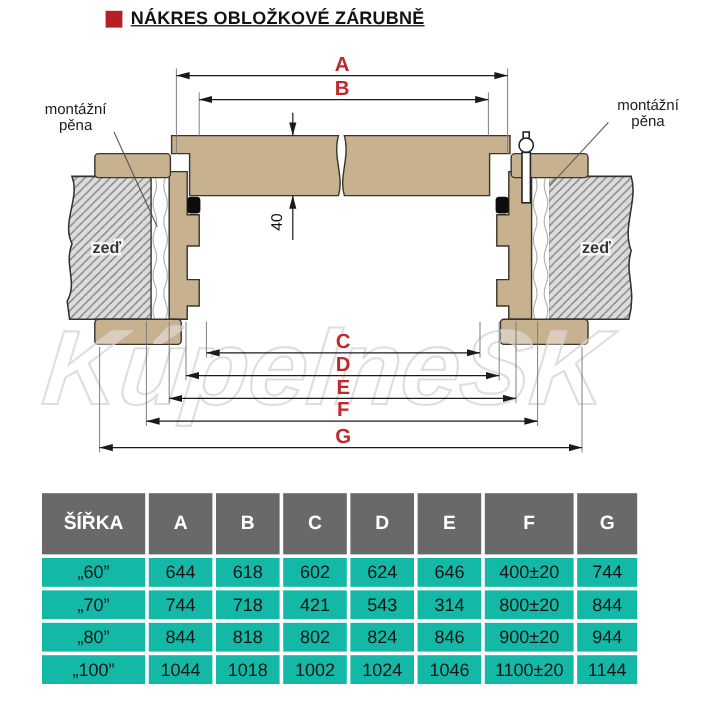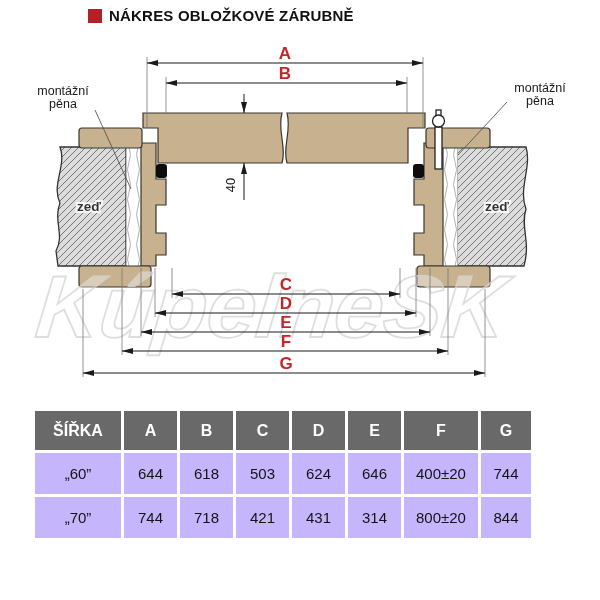--- a/index.html
+++ b/index.html
@@ -1,34 +1,34 @@
 <!DOCTYPE html>
 <html><head>
 <meta charset="utf-8">
 <style>
   html,body{margin:0;padding:0;background:#fff;}
   body{width:600px;height:600px;position:relative;font-family:"Liberation Sans",sans-serif;overflow:hidden;}
-  .title-bar{position:absolute;top:7px;left:88px;display:flex;align-items:center;gap:7px;}
+  .title-bar{position:absolute;top:7px;left:88px;display:flex;align-items:center;gap:7px;text-decoration:underline;}
   .title-bullet{width:14px;height:14px;background:#b42025;flex:0 0 auto;}
   .title-text{font-size:15px;font-weight:bold;color:#111;letter-spacing:0.2px;white-space:nowrap;}
   .diagram-wrap{position:absolute;top:37px;left:0;width:600px;height:368px;}
   svg text{font-family:"Liberation Sans",sans-serif;}
   .dim-letter{font-size:17px;font-weight:bold;fill:#c2272b;text-anchor:middle;}
   .small-label{font-size:12.5px;fill:#1a1a1a;text-anchor:middle;}
   .wall-label{font-size:13.5px;fill:#1a1a1a;text-anchor:middle;paint-order:stroke;stroke:#ffffff;stroke-width:4px;font-weight:bold;opacity:.85;}
   .wm{font-size:88px;font-weight:bold;font-style:italic;fill:rgba(255,255,255,0.45);stroke:#d7d7d7;stroke-width:1.8;text-anchor:middle;opacity:.8;}
   .dimline{stroke:#1a1a1a;stroke-width:1;}
   .extline{stroke:#7a7a7a;stroke-width:0.8;}
   .leader{stroke:#555;stroke-width:0.9;fill:none;}
   .tan{fill:#c7b18e;stroke:#3a362f;stroke-width:1.2;}
   .foam-wave{stroke:#b2b2b2;stroke-width:1;fill:none;}
   .thick-dim{font-size:13px;fill:#111;text-anchor:middle;}
   table.sizes{position:absolute;top:408px;left:32px;border-collapse:separate;border-spacing:3px;table-layout:fixed;}
-  table.sizes th{background:#696969;color:#fff;font-size:16px;font-weight:bold;height:39px;text-align:center;padding:0;}
-  table.sizes td{background:#c4b5fd;color:#141414;font-size:15px;height:41px;text-align:center;padding:0 2px;white-space:nowrap;}
+  table.sizes th{background:#696969;color:#fff;font-size:16px;font-weight:bold;height:51px;text-align:center;padding:0;}
+  table.sizes td{background:#14b8a6;color:#141414;font-size:15px;height:24px;text-align:center;padding:0 2px;white-space:nowrap;}
   .c0{width:86px}.c1{width:53px}.c2{width:53px}.c3{width:53px}.c4{width:53px}.c5{width:53px}.c6{width:74px}.c7{width:50px}
 </style>
 </head>
 <body>
 
 <div class="title-bar">
   <div class="title-bullet"></div>
   <div class="title-text">NÁKRES OBLOŽKOVÉ ZÁRUBNĚ</div>
 </div>
 
@@ -157,30 +157,50 @@
       <th>E</th>
       <th>F</th>
       <th>G</th>
     </tr>
   </thead>
   <tbody>
     <tr>
       <td>„60”</td>
       <td>644</td>
       <td>618</td>
-      <td>503</td>
+      <td>602</td>
       <td>624</td>
       <td>646</td>
       <td>400±20</td>
       <td>744</td>
     </tr>
     <tr>
       <td>„70”</td>
       <td>744</td>
       <td>718</td>
       <td>421</td>
-      <td>431</td>
+      <td>543</td>
       <td>314</td>
       <td>800±20</td>
       <td>844</td>
     </tr>
+    <tr>
+      <td>„80”</td>
+      <td>844</td>
+      <td>818</td>
+      <td>802</td>
+      <td>824</td>
+      <td>846</td>
+      <td>900±20</td>
+      <td>944</td>
+    </tr>
+    <tr>
+      <td>„100”</td>
+      <td>1044</td>
+      <td>1018</td>
+      <td>1002</td>
+      <td>1024</td>
+      <td>1046</td>
+      <td>1100±20</td>
+      <td>1144</td>
+    </tr>
   </tbody>
 </table>
 
 </body></html>

